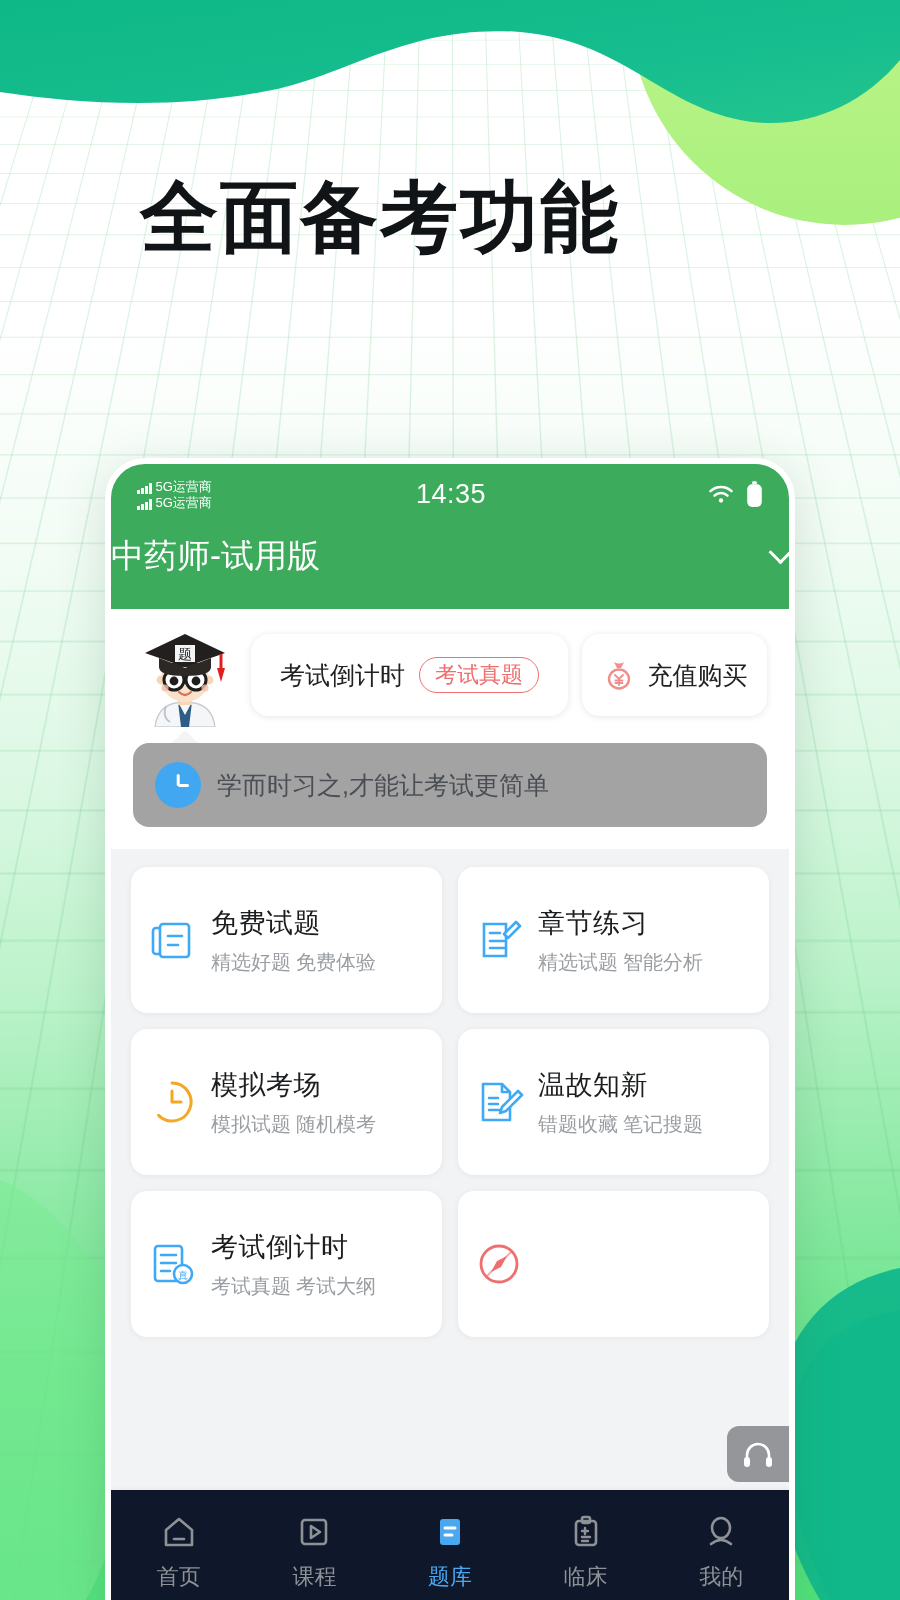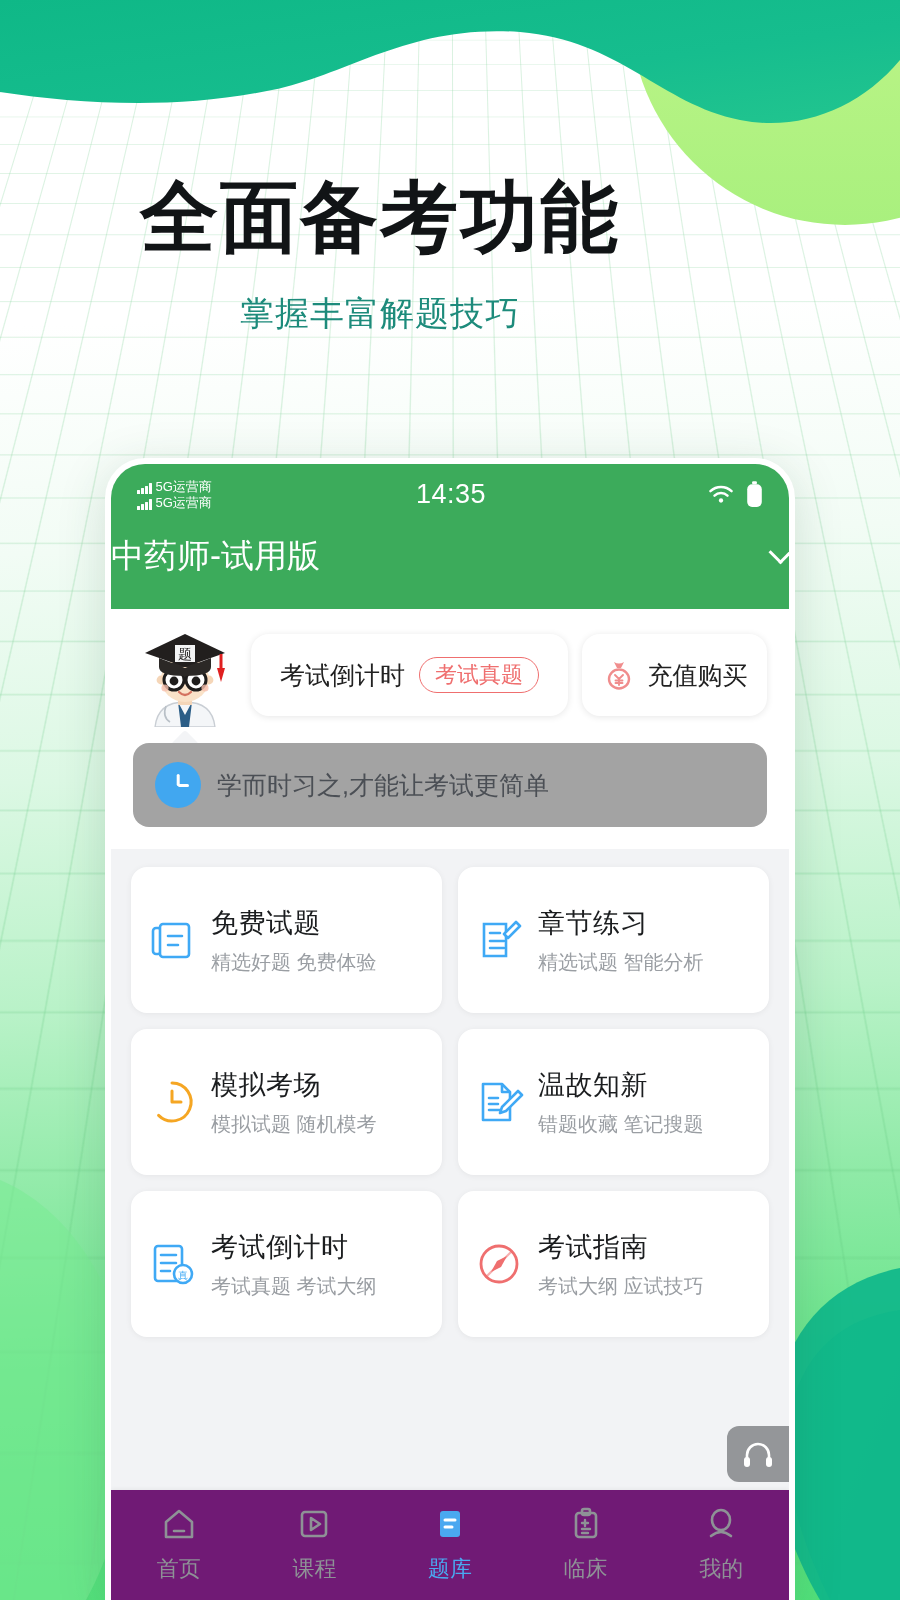--- a/index.html
+++ b/index.html
@@ -109,35 +109,35 @@
   .notice-text { font-size:25px; color:#4b4f55; }
 
   
   .cards { padding:18px 20px 0; display:grid; grid-template-columns:1fr 1fr; gap:16px 16px; }
   .card {
     background:#fff; border-radius:16px; height:146px;
     box-shadow:0 1px 6px rgba(0,0,0,.06);
     display:flex; align-items:center; gap:14px; padding:0 16px;
   }
   .card-ico { width:50px; height:50px; flex:0 0 50px; }
-  .card-txt { display:flex; flex-direction:column; gap:8px; min-width:0; }
+  .card-txt { display:flex; flex-direction:column; gap:8px; min-width:0;font-family:Liberation Serif, serif; }
   .card-title { font-size:27px; color:#1b1d1f; font-weight:500; letter-spacing:.5px; }
   .card-sub { font-size:20px; color:#9a9ea3; white-space:nowrap; }
 
   
   .fab {
     position:absolute; right:0; bottom:118px; width:62px; height:56px;
     background:#949699; border-radius:12px 0 0 12px;
     display:flex; align-items:center; justify-content:center;
   }
 
   
   .tabbar {
-    position:absolute; left:0; right:0; bottom:0; height:110px; background:#701a75;
-    display:flex; align-items:flex-start; padding-top:14px;
+    position:absolute; left:0; right:0; bottom:0; height:110px; background:#0f172a;
+    display:flex; align-items:flex-start; padding-top:22px;
     box-shadow:0 -1px 4px rgba(0,0,0,.05);
   }
   .tab { flex:1; display:flex; flex-direction:column; align-items:center; gap:10px; }
   .tab-ico { width:40px; height:40px; }
   .tab-label { font-size:22px; color:#8e9296; }
   .tab.active .tab-label { color:#4aa8f0; }
 </style>
 </head>
 <body>
 
@@ -167,21 +167,20 @@
 
     <path d="M0,1180 C60,1205 110,1270 124,1350 C140,1440 120,1540 86,1600 L0,1600 Z" fill="#7aeb94" opacity=".55"></path>
 
     <path d="M900,1310 C842,1318 806,1352 792,1404 C776,1464 800,1540 830,1600 L900,1600 Z" fill="url(#gBot)"></path>
     <path d="M900,1268 C830,1282 788,1330 776,1398 C762,1478 792,1552 820,1600 L900,1600 Z" fill="#12b88a" opacity=".95"></path>
   </svg>
 </div>
 
 <div class="headline-wrap">
   <div class="headline">全面备考功能</div>
-  <div class="subhead">掌握丰富解题技巧</div>
 </div>
 
 <div id="phone">
  <div id="screen">
 
   <div class="app-header">
     <div class="statusbar">
       <div class="sb-left">
         <div class="sb-carrier">
           <span class="bars">
@@ -346,24 +345,20 @@
         <div class="card-sub">考试真题 考试大纲</div>
       </div>
     </div>
 
     <div class="card">
       <svg class="card-ico" viewBox="0 0 50 50">
         <circle cx="25" cy="25" r="18" fill="#fff" stroke="#ef6f6f" stroke-width="2.8"></circle>
         <path d="M33 17 L27 28 L17 33 L23 22 z" fill="#ef6f6f"></path>
         <path d="M12 38 L38 12" stroke="#ef6f6f" stroke-width="2.2" opacity=".55"></path>
       </svg>
-      <div class="card-txt">
-        <div class="card-title">考试指南</div>
-        <div class="card-sub">考试大纲 应试技巧</div>
-      </div>
     </div>
   </div>
 
   <div class="fab">
     <svg width="34" height="30" viewBox="0 0 34 30">
       <path d="M6 20 v-4 a11 11 0 0 1 22 0 v4" fill="none" stroke="#fff" stroke-width="2.6" stroke-linecap="round"></path>
       <rect x="3" y="18" width="6" height="10" rx="3" fill="#fff"></rect>
       <rect x="25" y="18" width="6" height="10" rx="3" fill="#fff"></rect>
     </svg>
   </div>

